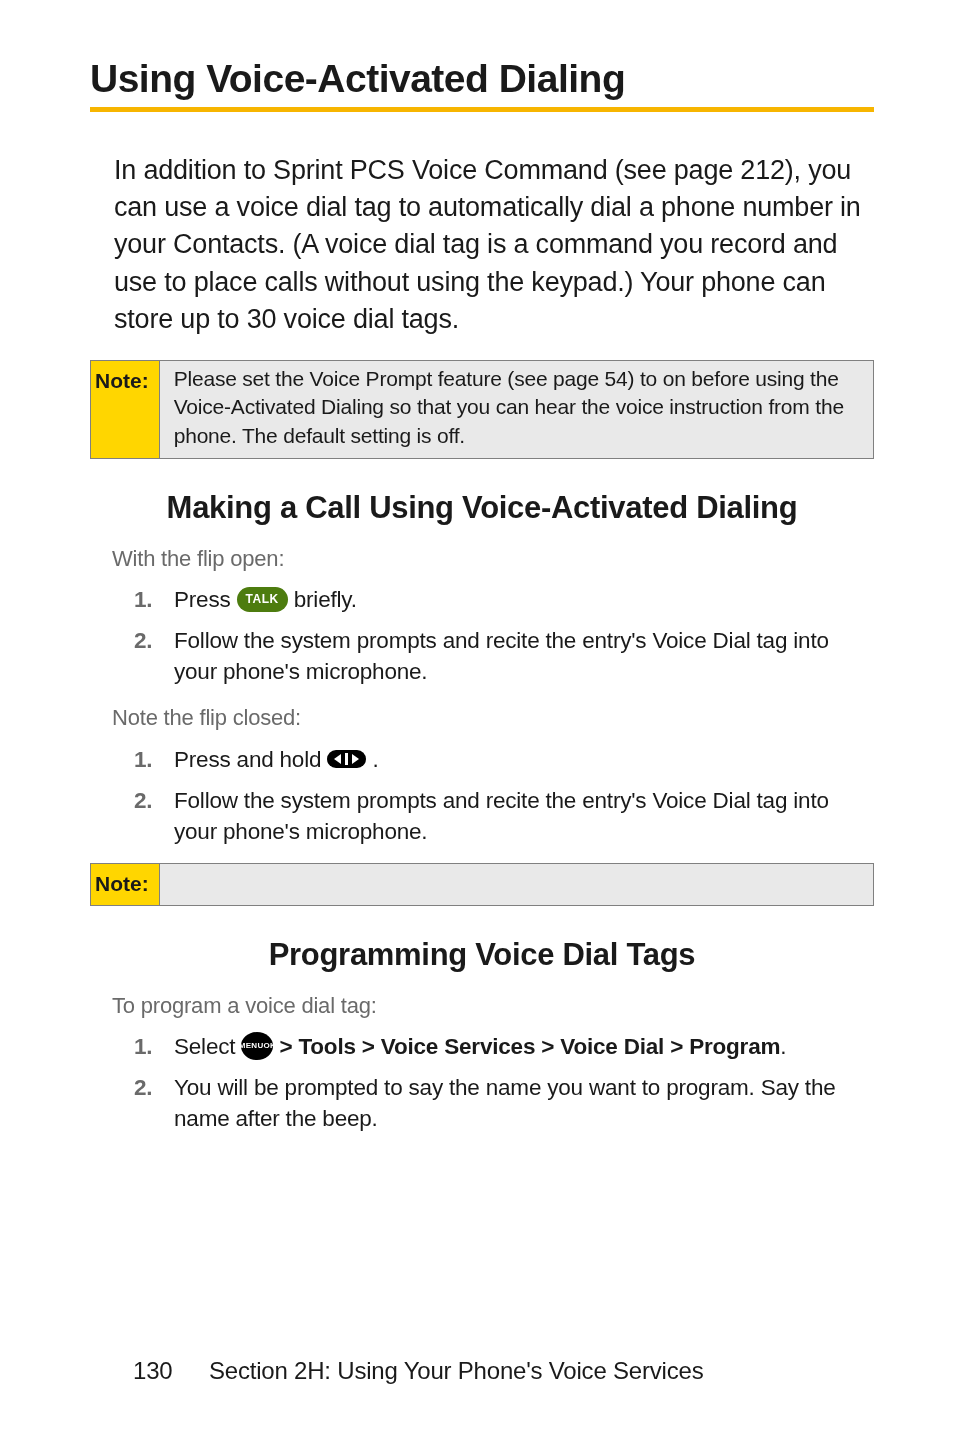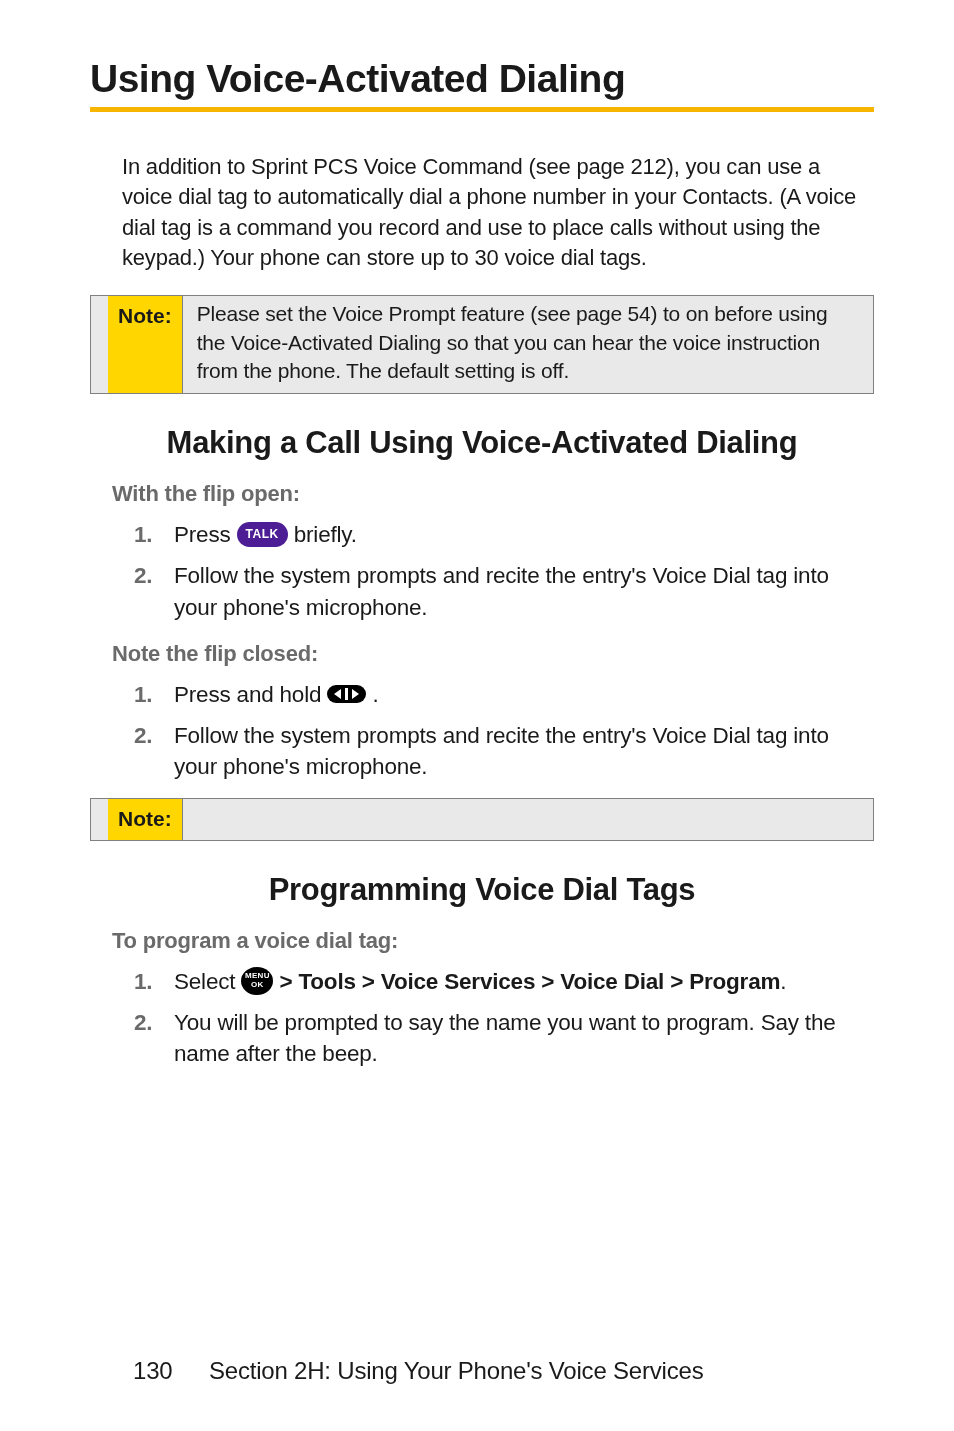--- a/index.html
+++ b/index.html
@@ -16,60 +16,59 @@
   .page-title {
     font-size: 39px;
     font-weight: 700;
     letter-spacing: -0.5px;
     border-bottom: 5px solid #f7b500;
     padding-bottom: 1px;
     margin-bottom: 40px;
     margin-top: 4px;
   }
   .intro {
-    font-size: 22px;
-    margin-left: 32px;
+    font-size: 27px;
+    margin-left: 24px;
     margin-bottom: 22px;
     letter-spacing: -0.2px;
   }
   .note-box {
     display: flex;
     border: 1px solid #808080;
     margin-bottom: 28px;
     background: #e9e9e9;
   }
   .note-label {
     background: #ffd600;
     color: #1a1a1a;
     font-weight: 700;
     font-size: 21px;
-    padding: 6px 10px 6px 10px;
+    padding: 6px 10px 6px 4px;
     border-right: 1px solid #808080;
     flex-shrink: 0;
     display: flex;
     align-items: flex-start;
-    margin-left: 17px;
   }
   .note-body {
     font-size: 21px;
     padding: 4px 14px 8px 14px;
     letter-spacing: -0.2px;
     line-height: 1.35;
   }
   .section-h2 {
     font-size: 31px;
     font-weight: 700;
     letter-spacing: -0.3px;
     margin-bottom: 14px;
     margin-top: 8px;
     text-align: center;
   }
   .sub-label {
     font-size: 22px;
-    font-weight: 700;
+    font-weight: 400;
     color: #6a6a6a;
     margin-left: 22px;
     margin-bottom: 10px;
     letter-spacing: -0.2px;
   }
   .ol {
     list-style: none;
     margin-left: 44px;
     margin-bottom: 16px;
   }
@@ -83,21 +82,21 @@
   .num {
     font-weight: 700;
     color: #6a6a6a;
     min-width: 40px;
   }
   .li-body { flex: 1; }
   .talk-pill {
     display: inline-flex;
     align-items: center;
     justify-content: center;
-    background: #4c1d95;
+    background: #4d7c0f;
     color: #fff;
     font-size: 12px;
     font-weight: 700;
     border-radius: 14px;
     padding: 4px 9px 4px 9px;
     vertical-align: middle;
     position: relative;
     top: -2px;
     letter-spacing: 0.5px;
   }
@@ -112,21 +111,21 @@
     position: relative;
     top: -2px;
     gap: 4px;
     font-size: 12px;
   }
   .side-pill .tri-l { width:0; height:0; border-top:5px solid transparent; border-bottom:5px solid transparent; border-right:7px solid #fff; }
   .side-pill .bar { width:3px; height:12px; background:#fff; }
   .side-pill .tri-r { width:0; height:0; border-top:5px solid transparent; border-bottom:5px solid transparent; border-left:7px solid #fff; }
   .menu-pill {
     display: inline-flex;
-    flex-direction: column;
+    flex-direction: row;
     align-items: center;
     justify-content: center;
     background: #000;
     color: #fff;
     border-radius: 50%;
     width: 32px;
     height: 28px;
     vertical-align: middle;
     position: relative;
     top: -2px;

